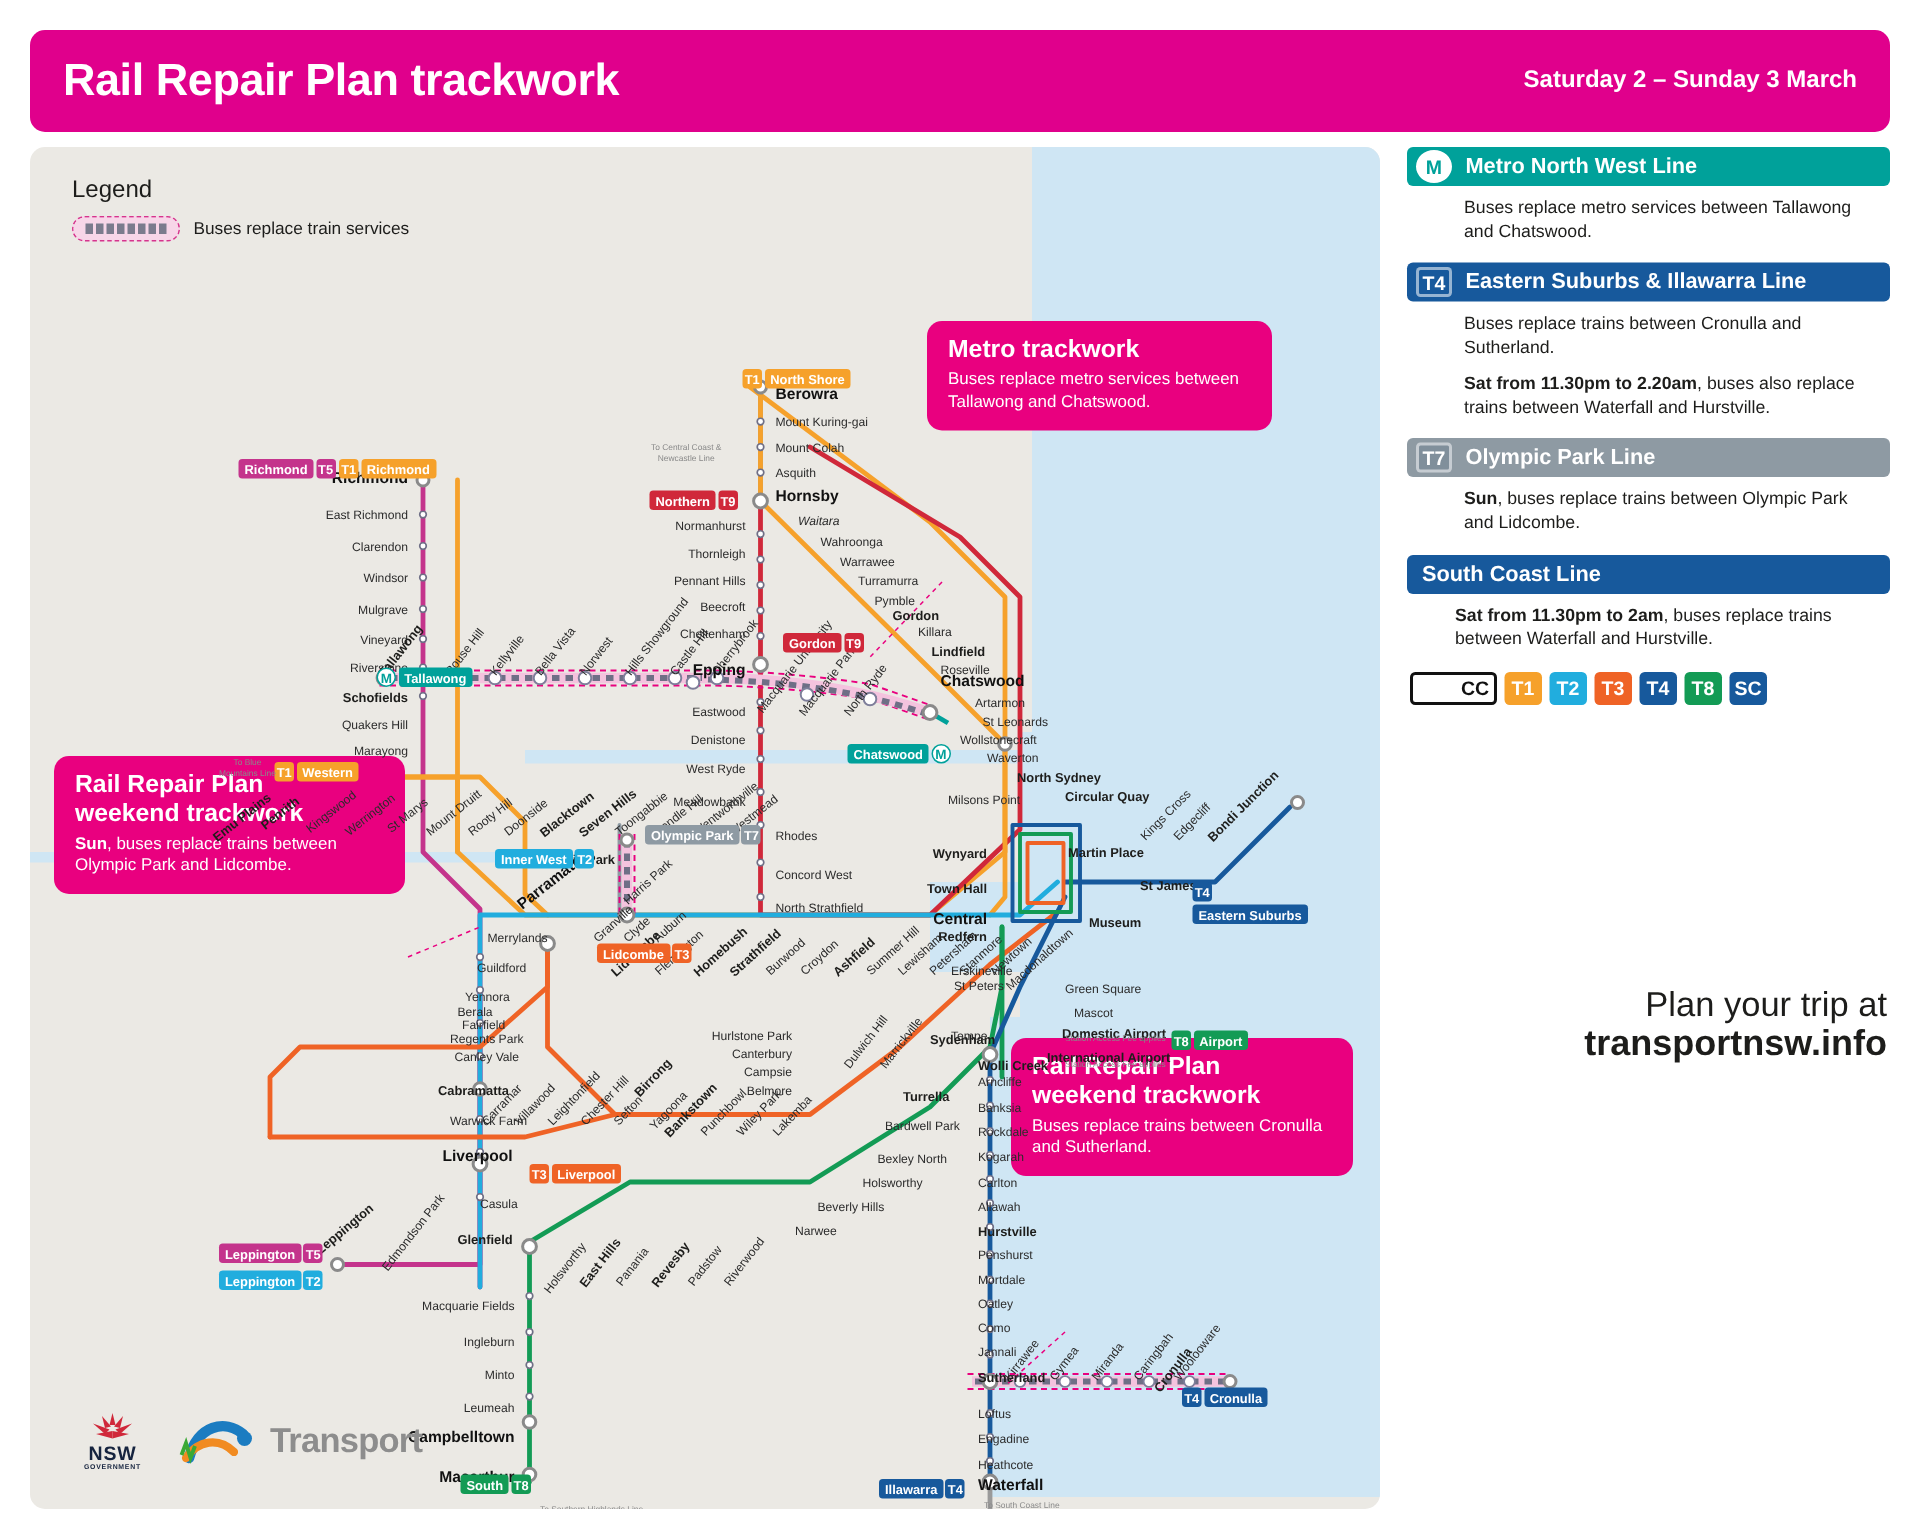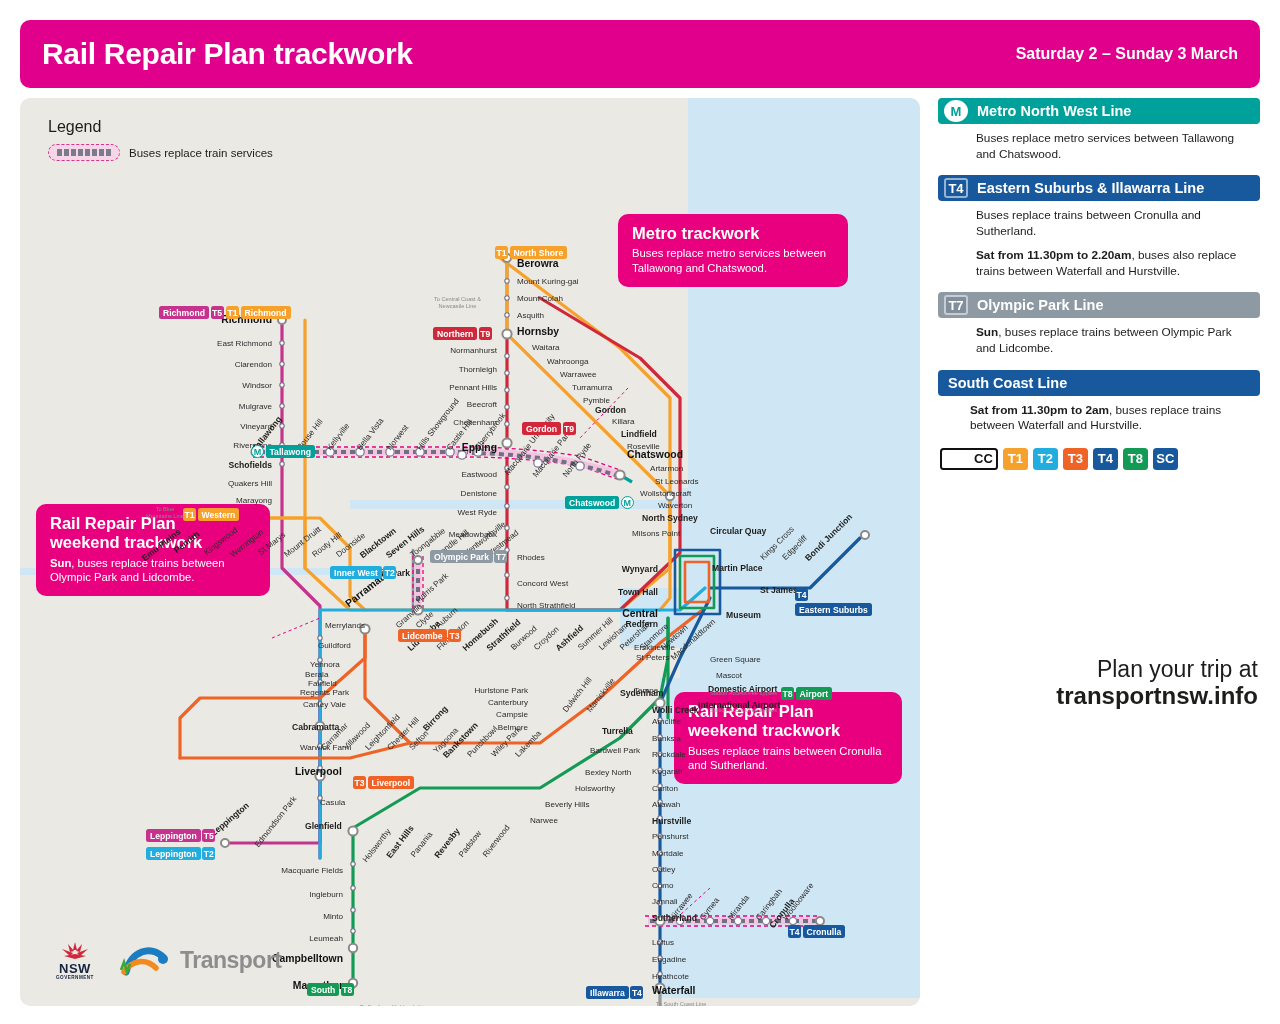--- a/index.html
+++ b/index.html
@@ -363,35 +363,35 @@
         <div class="stn" style="left: 342px; top: 345px; transform: rotate(-52deg); transform-origin: left bottom;">Bella Vista</div>
         <div class="stn" style="left: 372px; top: 345px; transform: rotate(-52deg); transform-origin: left bottom;">Norwest</div>
         <div class="stn" style="left: 402px; top: 345px; transform: rotate(-52deg); transform-origin: left bottom;">Hills Showground</div>
         <div class="stn" style="left: 432px; top: 345px; transform: rotate(-52deg); transform-origin: left bottom;">Castle Hill</div>
         <div class="stn" style="left: 460px; top: 345px; transform: rotate(-52deg); transform-origin: left bottom;">Cherrybrook</div>
         <div class="stn major" style="left: 497px; top: 160px;">Berowra</div>
         <div class="stn" style="left: 497px; top: 179px;">Mount Kuring-gai</div>
         <div class="stn" style="left: 497px; top: 196px;">Mount Colah</div>
         <div class="stn" style="left: 497px; top: 213px;">Asquith</div>
         <div class="stn major" style="left: 497px; top: 228px;">Hornsby</div>
-        <div class="stn" style="left: 512px; top: 245px;">Waitara</div>
+        <div class="stn" style="left: 512px; top: 245px; font-style: italic;">Waitara</div>
         <div class="stn" style="left: 527px; top: 259px;">Wahroonga</div>
         <div class="stn" style="left: 540px; top: 272px;">Warrawee</div>
         <div class="stn" style="left: 552px; top: 285px;">Turramurra</div>
         <div class="stn" style="left: 563px; top: 298px;">Pymble</div>
         <div class="stn mid" style="left: 575px; top: 307px;">Gordon</div>
         <div class="stn" style="left: 592px; top: 319px;">Killara</div>
         <div class="stn mid" style="left: 601px; top: 331px;">Lindfield</div>
         <div class="stn" style="left: 607px; top: 344px;">Roseville</div>
         <div class="stn major" style="left: 607px; top: 351px;">Chatswood</div>
         <div class="stn" style="left: 630px; top: 366px;">Artarmon</div>
         <div class="stn" style="left: 635px; top: 379px;">St Leonards</div>
         <div class="stn" style="left: 620px; top: 391px;">Wollstonecraft</div>
         <div class="stn" style="left: 638px; top: 403px;">Waverton</div>
-        <div class="stn mid" style="left: 622px; top: 415px;">North Sydney</div>
+        <div class="stn mid" style="left: 658px; top: 415px;">North Sydney</div>
         <div class="stn" style="left: 612px; top: 431px;">Milsons Point</div>
         <div class="stn" style="left: 477px; top: 248px; transform: translateX(-100%);">Normanhurst</div>
         <div class="stn" style="left: 477px; top: 267px; transform: translateX(-100%);">Thornleigh</div>
         <div class="stn" style="left: 477px; top: 285px; transform: translateX(-100%);">Pennant Hills</div>
         <div class="stn" style="left: 477px; top: 302px; transform: translateX(-100%);">Beecroft</div>
         <div class="stn" style="left: 477px; top: 320px; transform: translateX(-100%);">Cheltenham</div>
         <div class="stn major" style="left: 477px; top: 344px; transform: translateX(-100%);">Epping</div>
         <div class="stn" style="left: 477px; top: 372px; transform: translateX(-100%);">Eastwood</div>
         <div class="stn" style="left: 477px; top: 391px; transform: translateX(-100%);">Denistone</div>
         <div class="stn" style="left: 477px; top: 410px; transform: translateX(-100%);">West Ryde</div>

